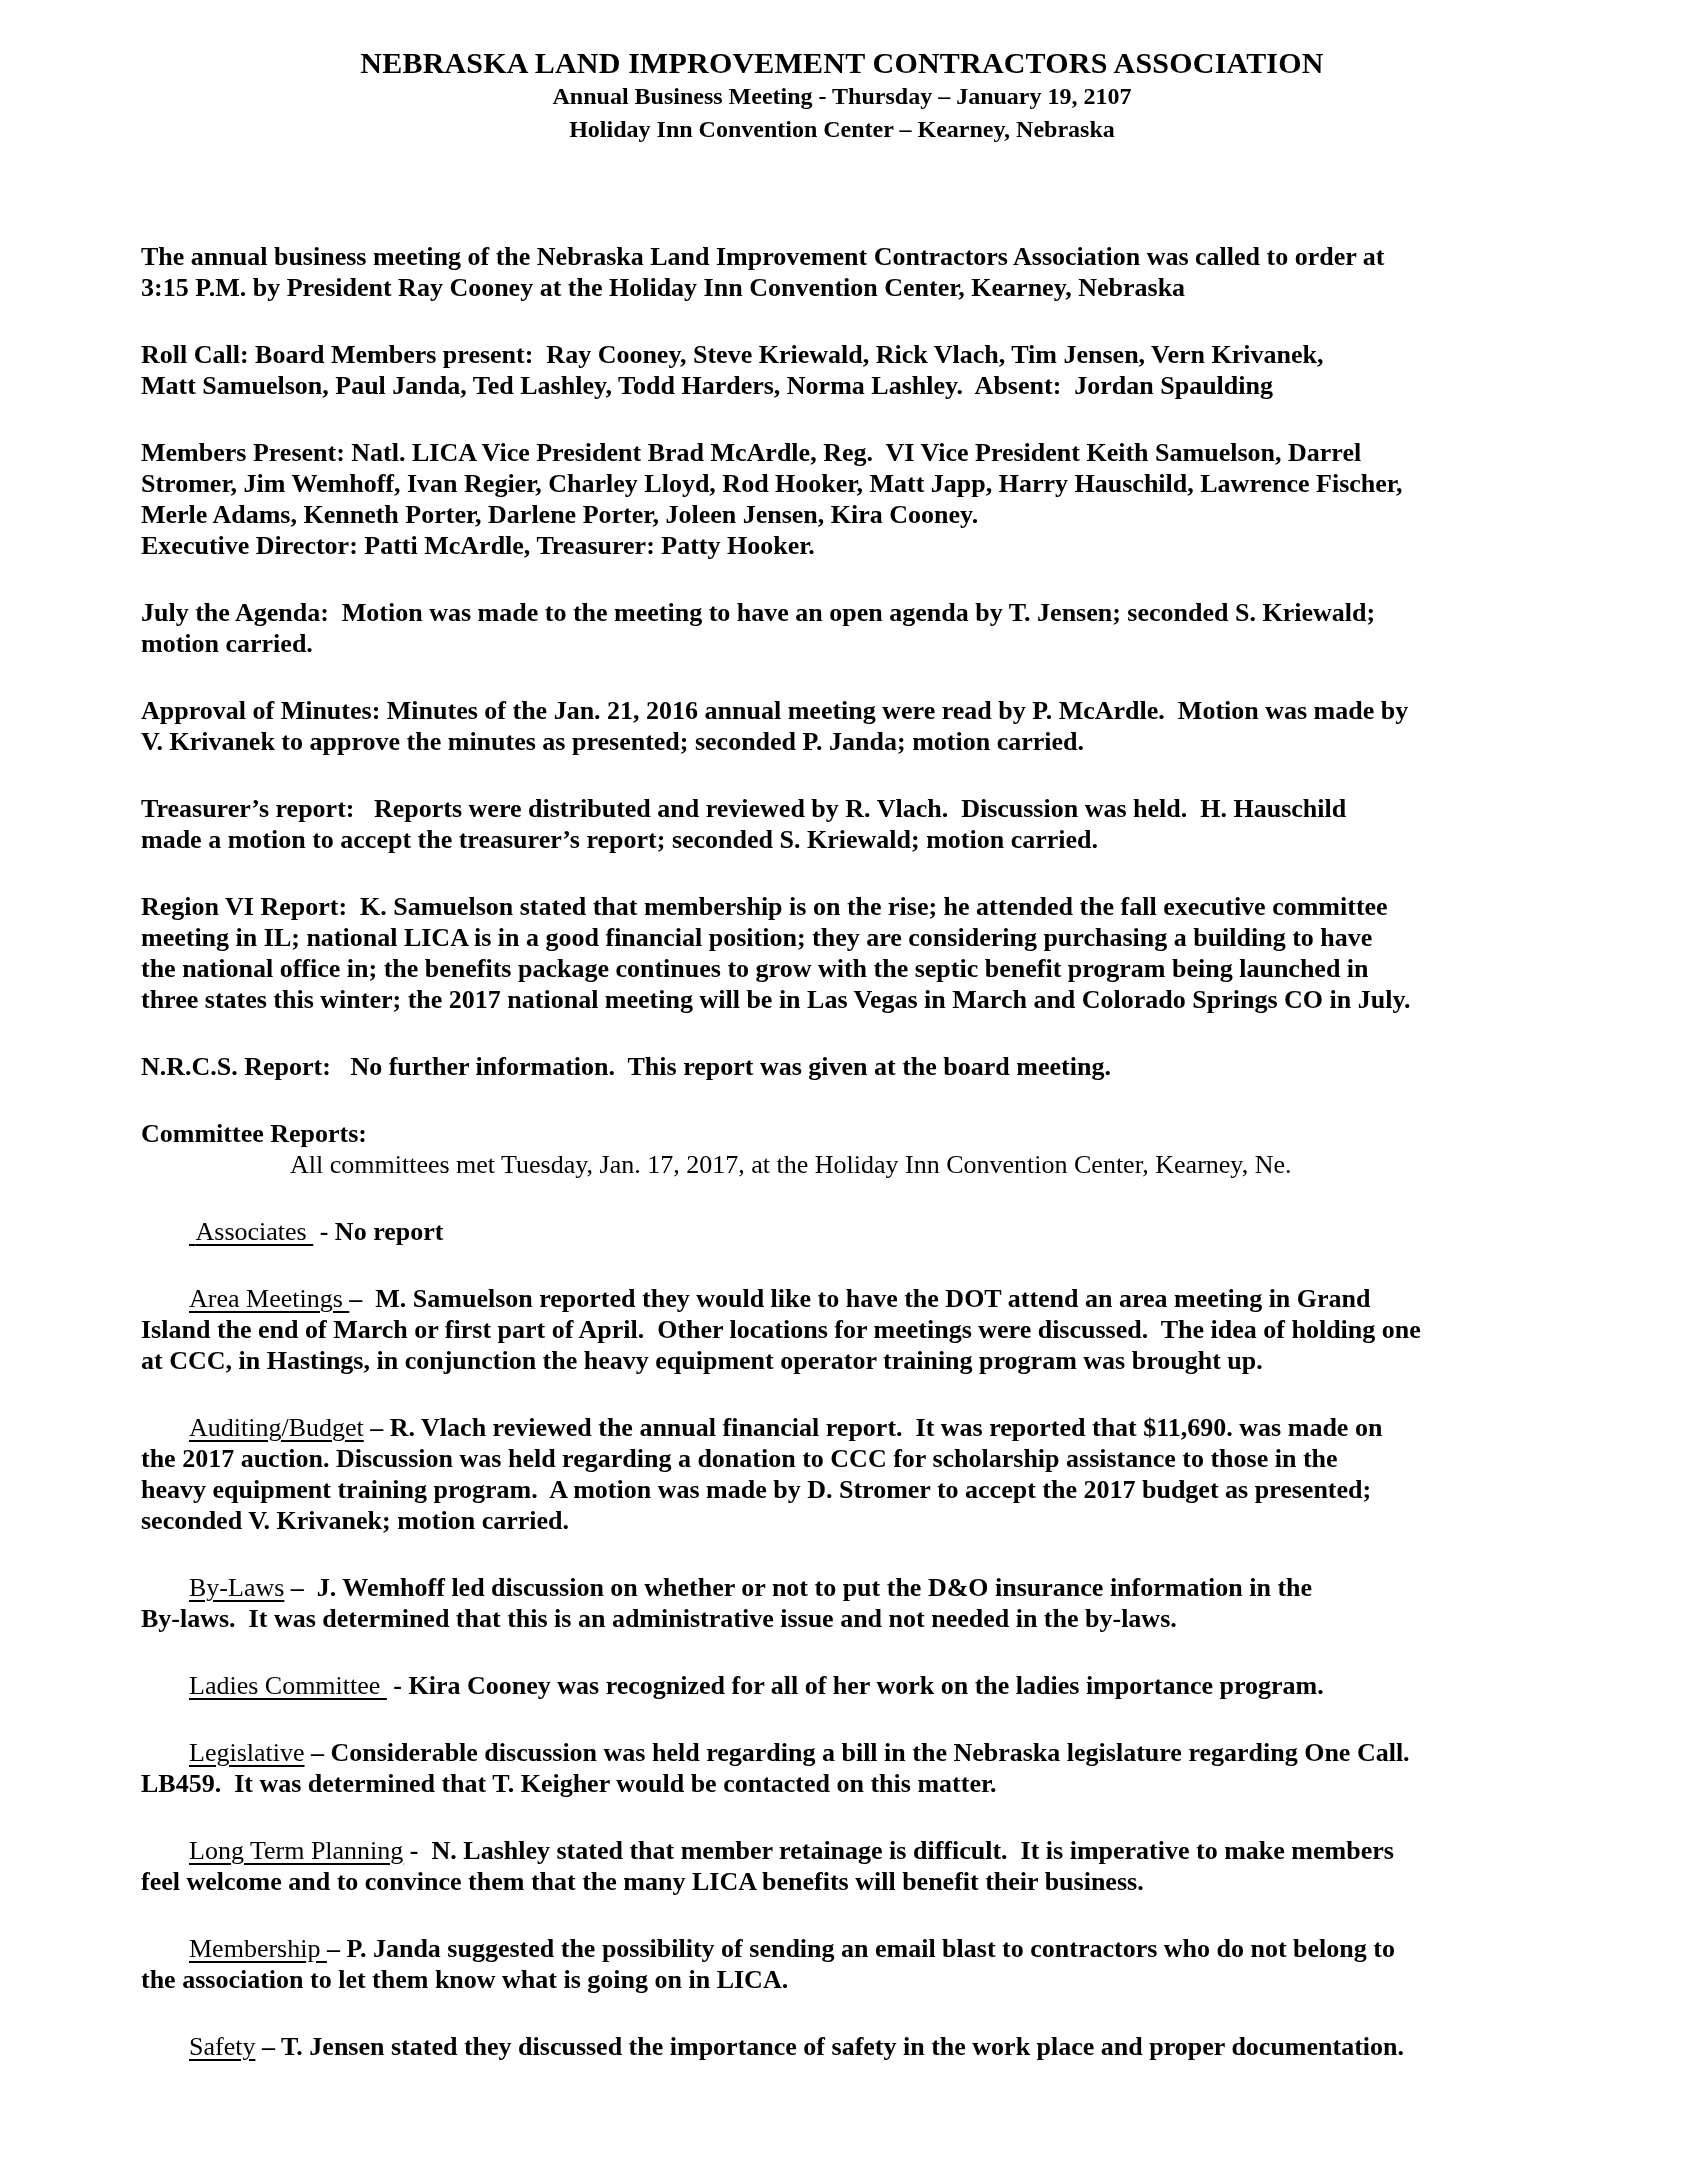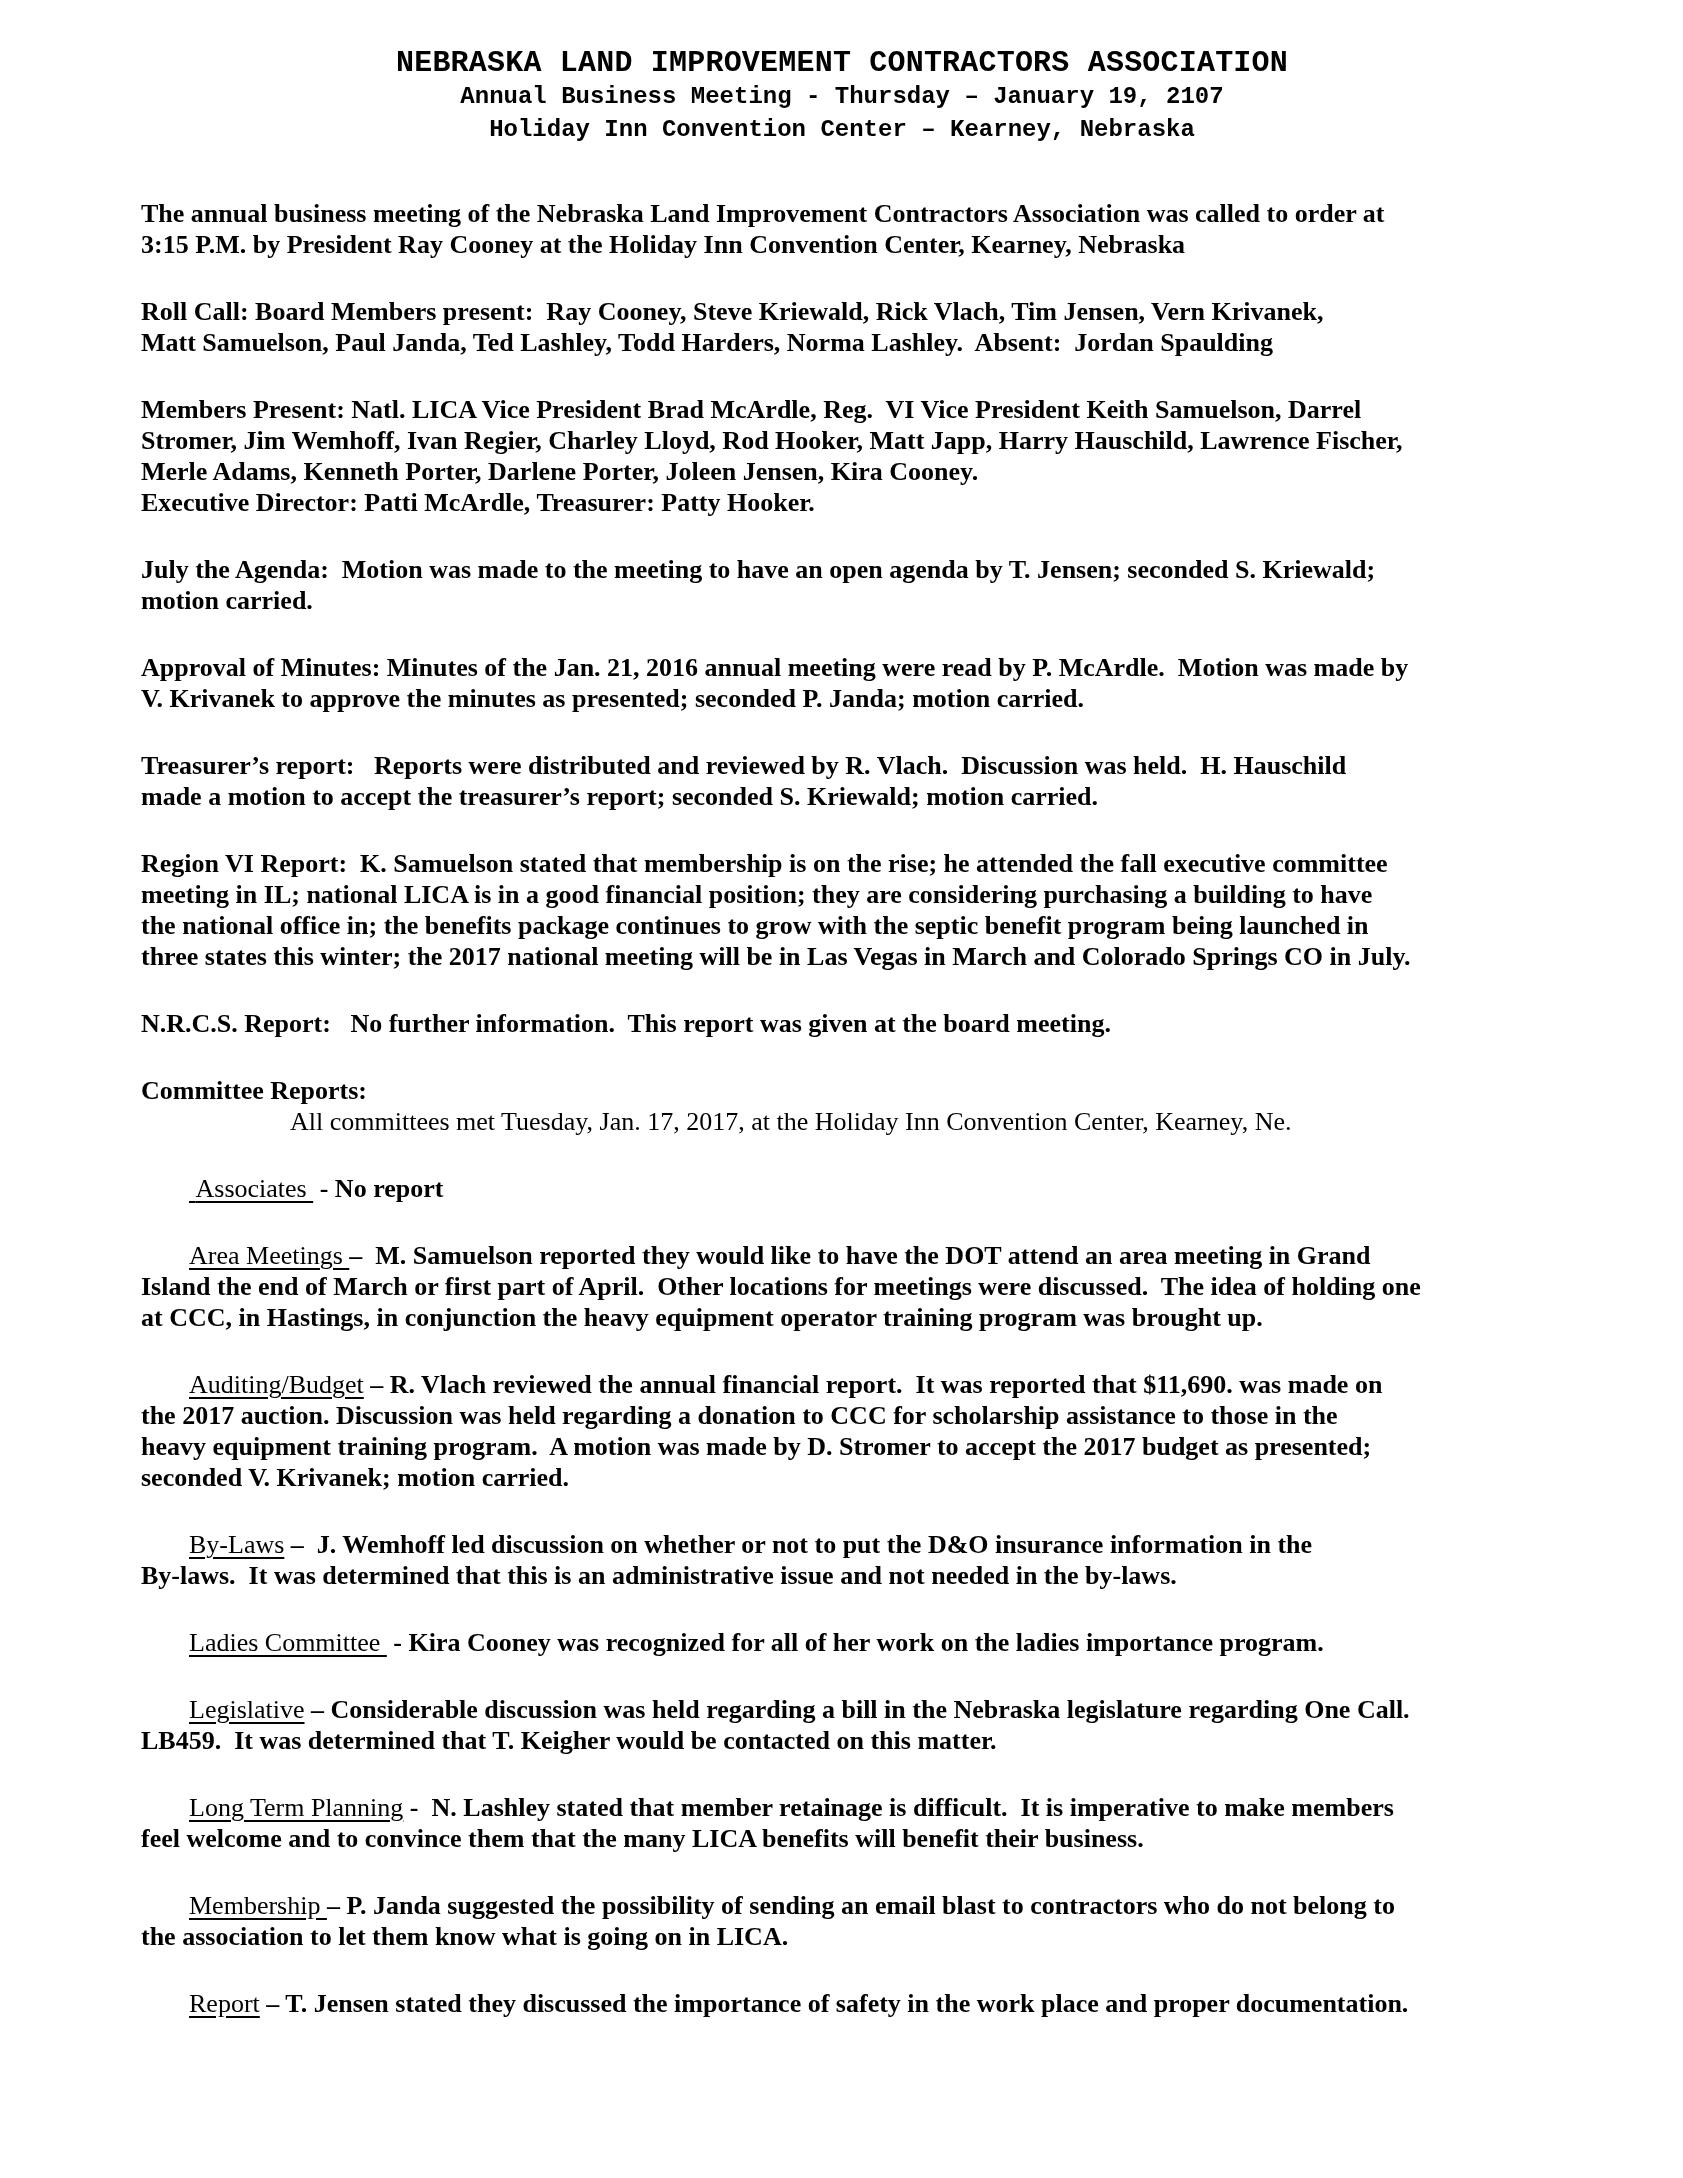--- a/index.html
+++ b/index.html
@@ -16,22 +16,21 @@
     position: absolute;
     left: 0; top: 0;
     width: 1683px;
     height: 2178px;
     background: #ffffff;
     padding: 46px 57px 0 141px;
   }
   .doc-header {
     width: 1402px;
     text-align: center;
-    margin-bottom: 52px;
-    font-family: Liberation Mono, monospace;
+    margin-bottom: 95px;
   }
   .title-main {
     font-weight: bold;
     font-size: 30px;
     line-height: 34px;
     letter-spacing: 0.2px;
   }
   .title-sub {
     font-weight: bold;
     font-size: 24px;
@@ -112,16 +111,16 @@
 
   <div class="para committee"><span class="u">Legislative</span><span class="t"> – Considerable discussion was held regarding a bill in the Nebraska legislature regarding One Call.
 LB459.  It was determined that T. Keigher would be contacted on this matter.</span></div>
 
   <div class="para committee"><span class="u">Long Term Planning</span><span class="t"> -  N. Lashley stated that member retainage is difficult.  It is imperative to make members
 feel welcome and to convince them that the many LICA benefits will benefit their business.</span></div>
 
   <div class="para committee"><span class="u">Membership </span><span class="t">– P. Janda suggested the possibility of sending an email blast to contractors who do not belong to
 the association to let them know what is going on in LICA.</span></div>
 
-  <div class="para committee"><span class="u">Report</span><span class="t"> – T. Jensen stated they discussed the importance of safety in the work place and proper documentation.</span></div>
+  <div class="para committee"><span class="u">Safety</span><span class="t"> – T. Jensen stated they discussed the importance of safety in the work place and proper documentation.</span></div>
 
 </div>
 
 
 </body></html>

